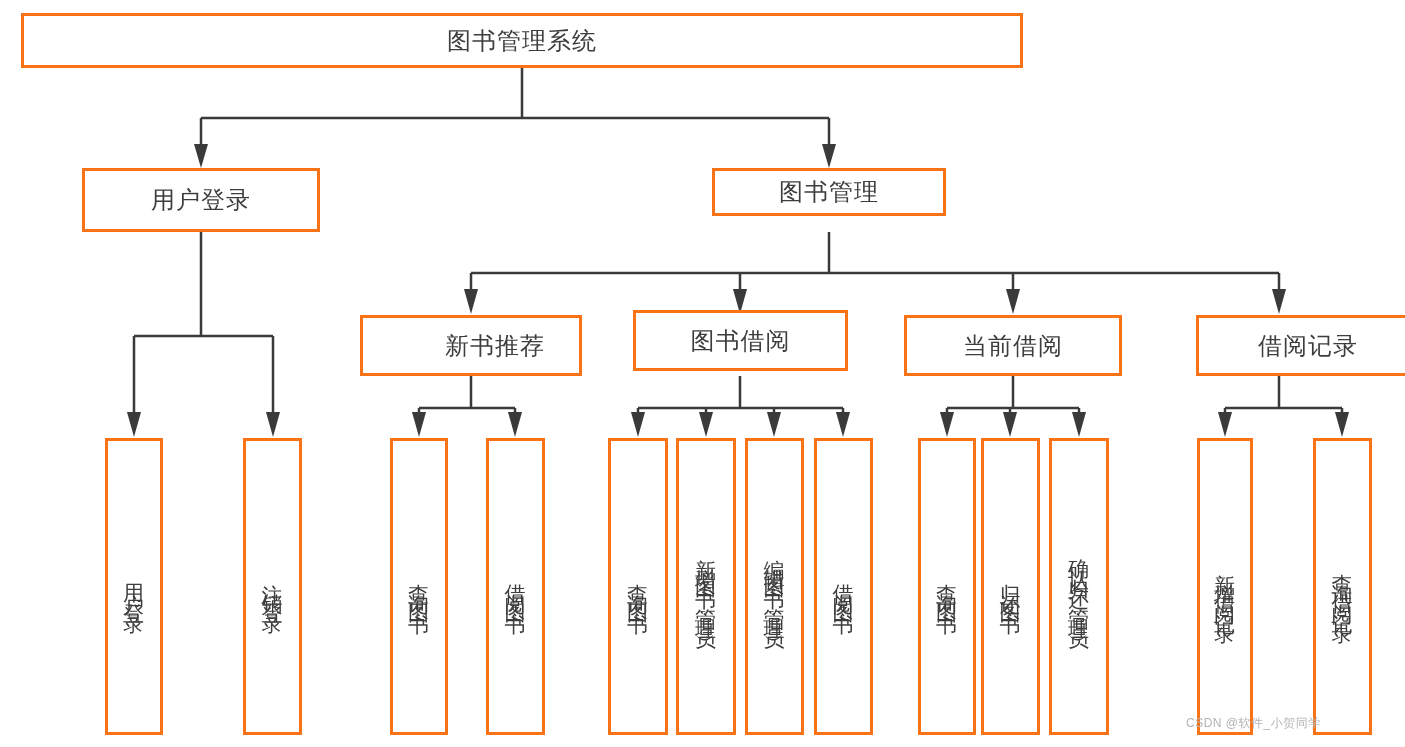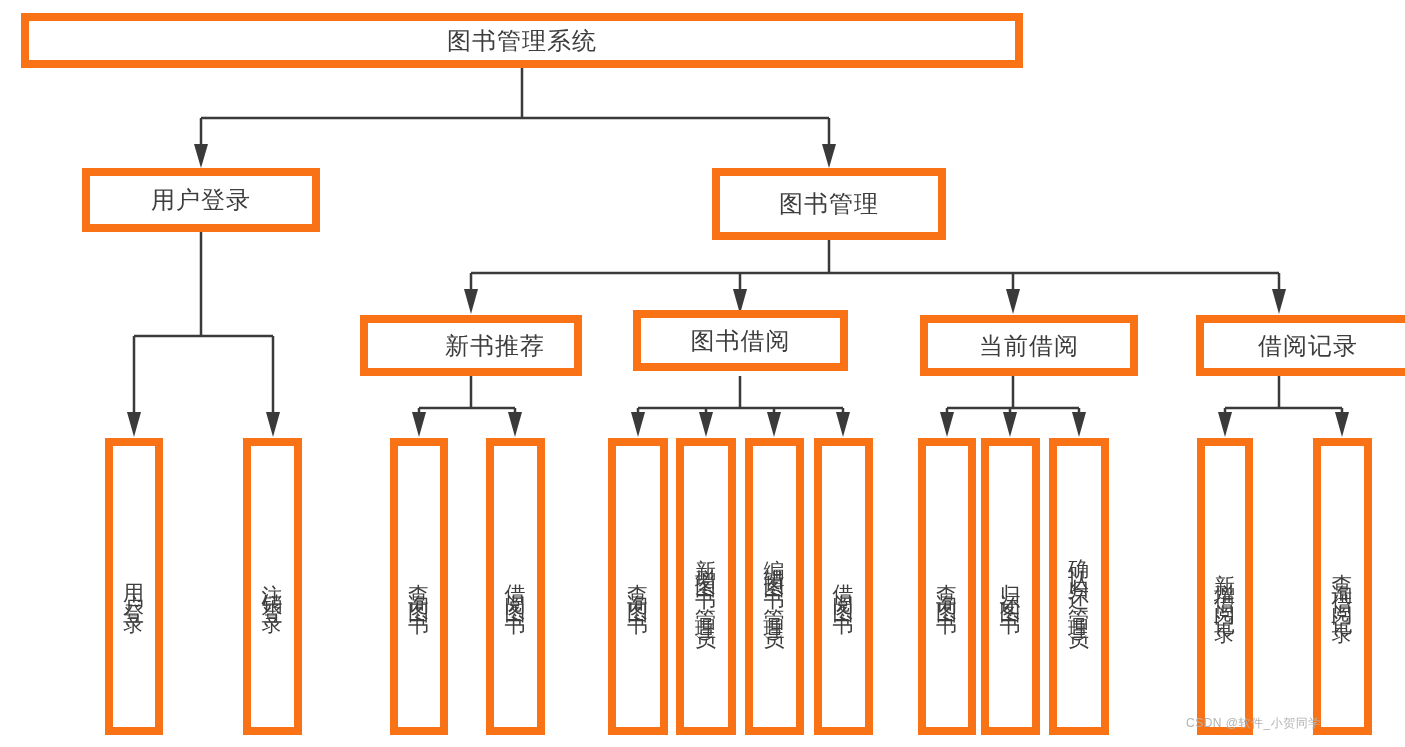--- a/index.html
+++ b/index.html
@@ -20,21 +20,21 @@
     left: 0;
     top: 0;
     width: 1405px;
     height: 747px;
     z-index: 1;
   }
   .node {
     position: absolute;
     box-sizing: border-box;
     background: #ffffff;
-    border: 8px solid #f97316;
+    border: 3px solid #f97316;
     display: flex;
     align-items: center;
     justify-content: center;
     z-index: 2;
     color: #3d3d3d;
   }
   .node.h .lbl {
     font-size: 24px;
     letter-spacing: 1px;
     white-space: nowrap;
@@ -122,31 +122,31 @@
     </g>
   </svg>
 
   <div class="node h" style="left:21px; top:13px; width:1002px; height:55px;">
     <span class="lbl">图书管理系统</span>
   </div>
 
   <div class="node h" style="left:82px; top:168px; width:238px; height:64px;">
     <span class="lbl">用户登录</span>
   </div>
-  <div class="node h" style="left:712px; top:168px; width:234px; height:72px;">
+  <div class="node h" style="left:712px; top:168px; width:234px; height:48px;">
     <span class="lbl">图书管理</span>
   </div>
 
   <div class="node h" style="left:360px; top:315px; width:222px; height:61px;padding-left:48px;">
     <span class="lbl">新书推荐</span>
   </div>
   <div class="node h" style="left:633px; top:310px; width:215px; height:61px;">
     <span class="lbl">图书借阅</span>
   </div>
-  <div class="node h" style="left:904px; top:315px; width:218px; height:61px;margin-left:16px;">
+  <div class="node h" style="left:904px; top:315px; width:218px; height:61px;">
     <span class="lbl">当前借阅</span>
   </div>
   <div class="node h" style="left:1196px; top:315px; width:224px; height:61px;">
     <span class="lbl">借阅记录</span>
   </div>
 
   <div class="node v" style="left:105px; top:438px; width:58px; height:297px;">
     <span class="lbl">用户登录</span>
   </div>
   <div class="node v" style="left:243px; top:438px; width:59px; height:297px;">

